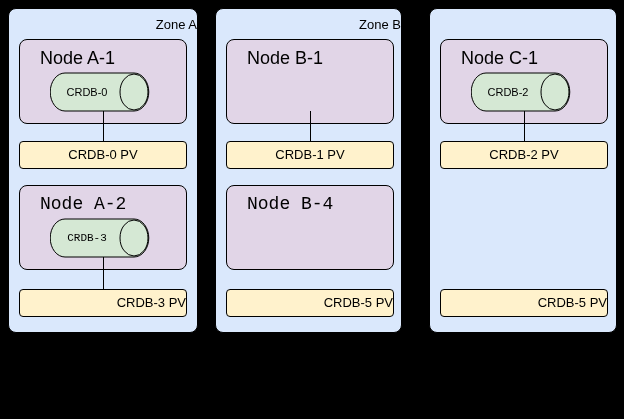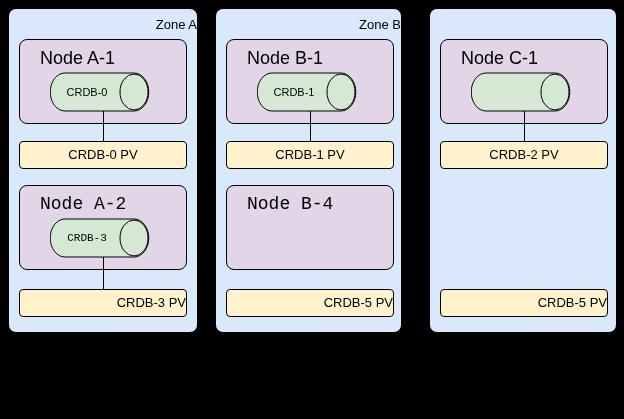--- a/index.html
+++ b/index.html
@@ -139,45 +139,39 @@
   </div>
   <div class="connector connector-2"></div>
   <div class="pv pv-2">CRDB-3 PV</div>
 </div>
 
 <div class="zone zone-b">
   <div class="zone-label">Zone B</div>
 
   <div class="node node-1">
     <div class="node-label">Node B-1</div>
-    <div class="cylinder">
-      <svg viewBox="0 0 100 40" width="100" height="40" preserveAspectRatio="none">
-        <path class="cyl-body" d="M15,1 H84 A14,18 0 0 1 84,39 H15 A14,18 0 0 1 15,1 Z"></path>
-        <ellipse class="cyl-cap" cx="84" cy="20" rx="14" ry="18"></ellipse>
-      </svg>
-      <span class="cyl-label">CRDB-1</span>
-    </div>
   </div>
   <div class="connector connector-1"></div>
   <div class="pv pv-1">CRDB-1 PV</div>
 
   <div class="node node-2">
     <div class="node-label">Node B-4</div>
   </div>
   <div class="pv pv-2">CRDB-5 PV</div>
 </div>
 
 <div class="zone zone-c">
 
   <div class="node node-1">
     <div class="node-label">Node C-1</div>
     <div class="cylinder">
       <svg viewBox="0 0 100 40" width="100" height="40" preserveAspectRatio="none">
         <path class="cyl-body" d="M15,1 H84 A14,18 0 0 1 84,39 H15 A14,18 0 0 1 15,1 Z"></path>
         <ellipse class="cyl-cap" cx="84" cy="20" rx="14" ry="18"></ellipse>
       </svg>
+      <span class="cyl-label">CRDB-2</span>
     </div>
   </div>
   <div class="connector connector-1"></div>
   <div class="pv pv-1">CRDB-2 PV</div>
 
   <div class="pv pv-2">CRDB-5 PV</div>
 </div>
 
 </body></html>

